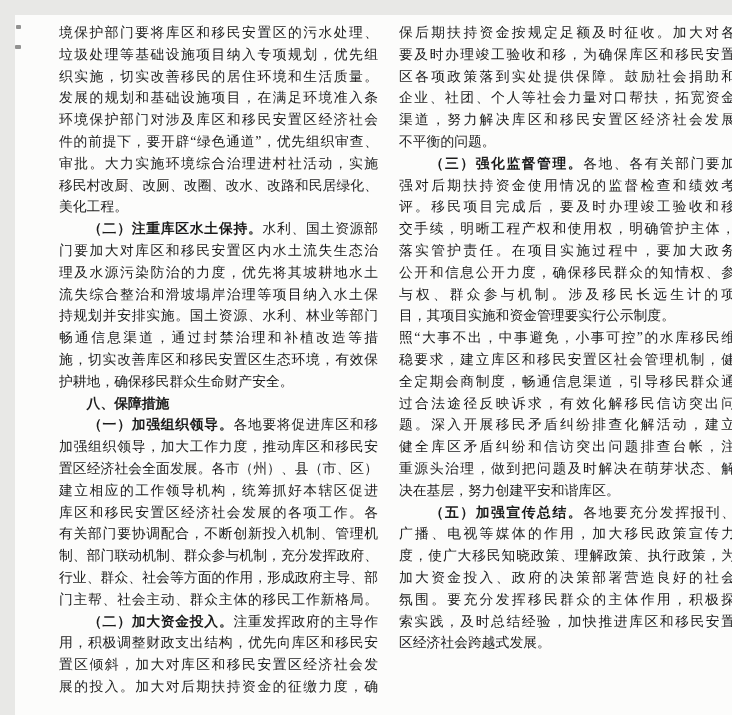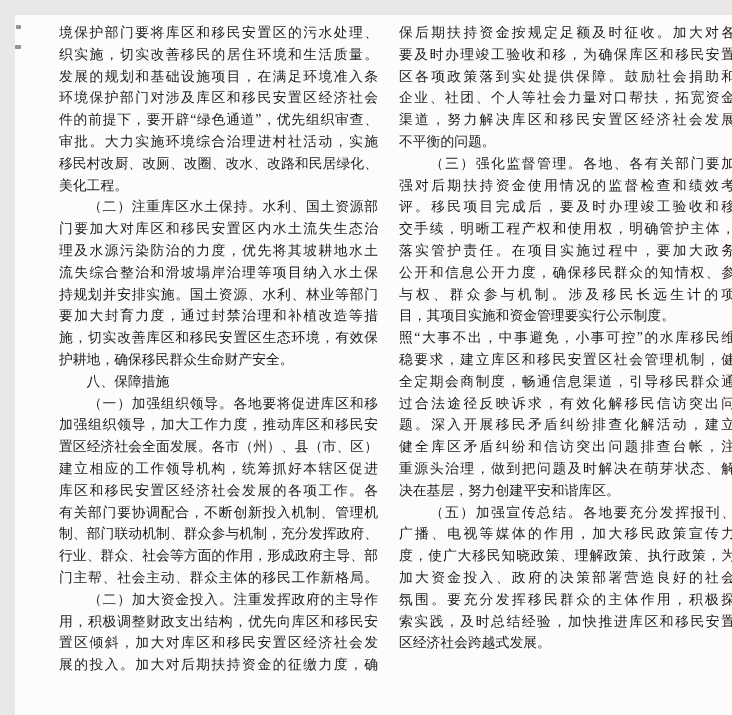--- a/index.html
+++ b/index.html
@@ -26,47 +26,48 @@
   .line {
     height: 21.8px;
     line-height: 21.8px;
     font-size: 13.8px;
     text-align: justify;
     text-align-last: left;
     overflow: hidden;
     white-space: normal;
   }
   .line.just { text-align-last: justify; }
-  .bold { font-weight: 400; }
+  .bold { font-weight: 700; }
   .speck {
     position: absolute;
     background: #3a3a3a;
     opacity: 0.55;
     border-radius: 1px;
   }
 </style>
 </head>
 <body>
 
 <div class="page">
   <div class="col col-left">
       <div class="line just"><span>境保护部门要将库区和移民安置区的污水处理、</span></div>
+      <div class="line just"><span>垃圾处理等基础设施项目纳入专项规划，优先组</span></div>
       <div class="line just"><span>织实施，切实改善移民的居住环境和生活质量。</span></div>
       <div class="line just"><span>发展的规划和基础设施项目，在满足环境准入条</span></div>
       <div class="line just"><span>环境保护部门对涉及库区和移民安置区经济社会</span></div>
       <div class="line just"><span>件的前提下，要开辟“绿色通道”，优先组织审查、</span></div>
       <div class="line just"><span>审批。大力实施环境综合治理进村社活动，实施</span></div>
       <div class="line just"><span>移民村改厨、改厕、改圈、改水、改路和民居绿化、</span></div>
       <div class="line"><span>美化工程。</span></div>
       <div class="line just"><span>　　</span><span class="bold">（二）注重库区水土保持。</span><span>水利、国土资源部</span></div>
       <div class="line just"><span>门要加大对库区和移民安置区内水土流失生态治</span></div>
       <div class="line just"><span>理及水源污染防治的力度，优先将其坡耕地水土</span></div>
       <div class="line just"><span>流失综合整治和滑坡塌岸治理等项目纳入水土保</span></div>
       <div class="line just"><span>持规划并安排实施。国土资源、水利、林业等部门</span></div>
-      <div class="line just"><span>要加大封育力度，通过封禁治理和补植改造等措</span></div>
+      <div class="line just"><span>畅通信息渠道，通过封禁治理和补植改造等措</span></div>
       <div class="line just"><span>施，切实改善库区和移民安置区生态环境，有效保</span></div>
       <div class="line"><span>护耕地，确保移民群众生命财产安全。</span></div>
       <div class="line"><span>　　</span><span class="bold">八、保障措施</span></div>
       <div class="line just"><span>　　</span><span class="bold">（一）加强组织领导。</span><span>各地要将促进库区和移</span></div>
       <div class="line just"><span>加强组织领导，加大工作力度，推动库区和移民安</span></div>
       <div class="line just"><span>置区经济社会全面发展。各市（州）、县（市、区）要</span></div>
       <div class="line just"><span>建立相应的工作领导机构，统筹抓好本辖区促进</span></div>
       <div class="line just"><span>库区和移民安置区经济社会发展的各项工作。各</span></div>
       <div class="line just"><span>有关部门要协调配合，不断创新投入机制、管理机</span></div>
       <div class="line just"><span>制、部门联动机制、群众参与机制，充分发挥政府、</span></div>

